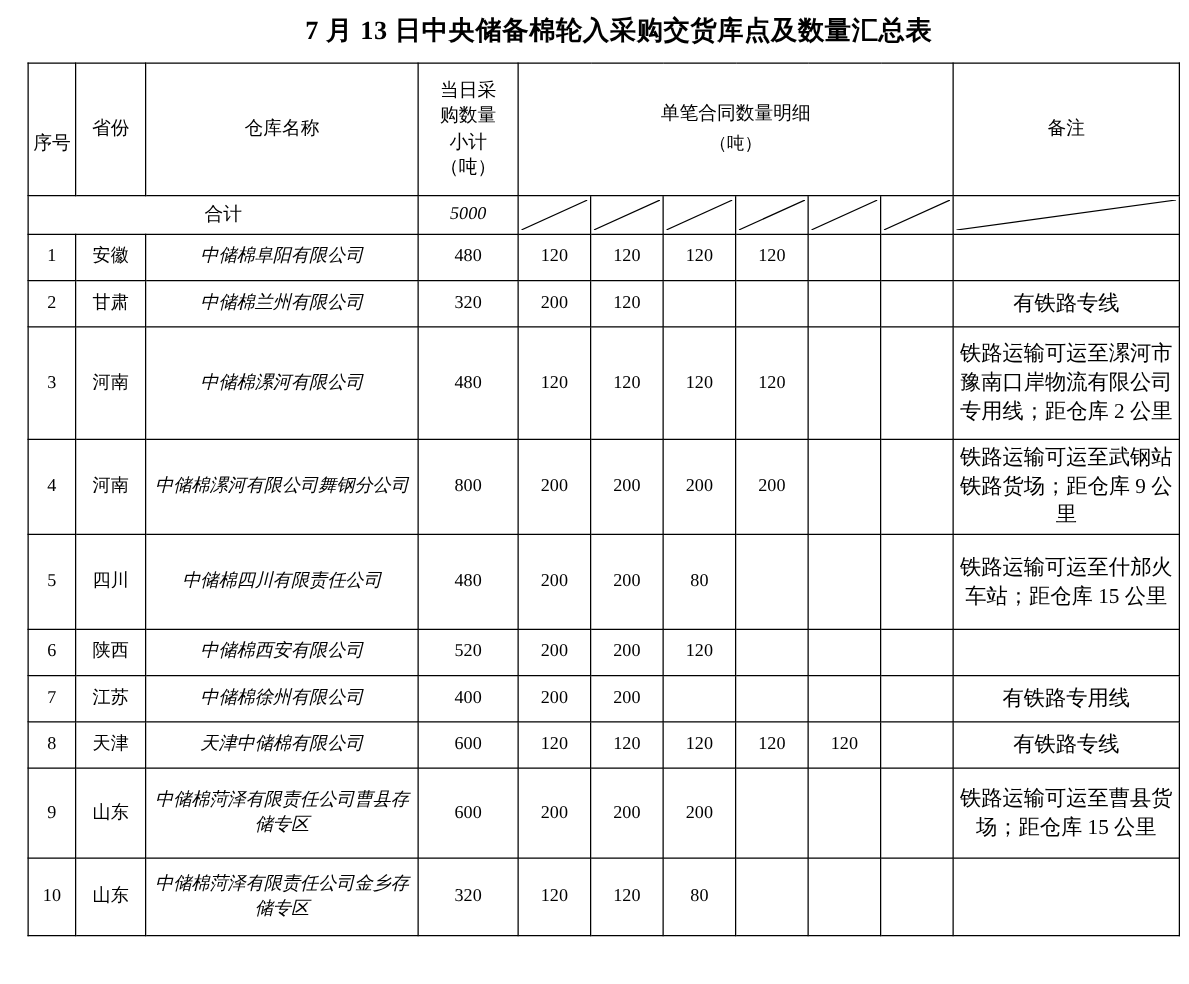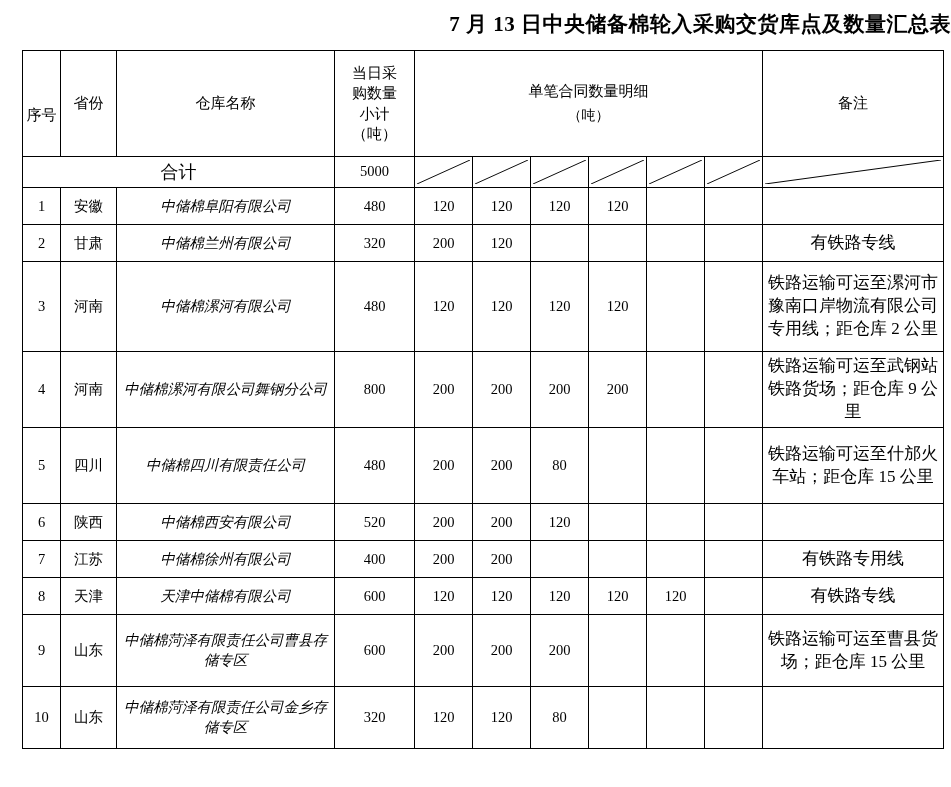--- a/index.html
+++ b/index.html
@@ -14,21 +14,21 @@
     color: #000000;
     overflow: hidden;
   }
   .page {
     width: 951px;
     height: 787px;
     position: relative;
     box-sizing: border-box;
   }
   .doc-title {
-    text-align: right;
+    text-align: center;
     font-size: 21px;
     font-weight: bold;
     letter-spacing: 0.5px;
     padding: 10px 0 12px 0;
     font-family: "Liberation Serif", "DejaVu Serif", serif;
     margin-left: 39px;
   }
   .table-wrap {
     padding: 0 22px;
     box-sizing: border-box;
@@ -56,24 +56,25 @@
   }
   .col-idx { width: 38px; }
   .col-prov { width: 56px; }
   .col-name { width: 218px; }
   .col-sub { width: 80px; }
   .col-d { width: 58px; }
   .col-note { width: 181px; }
 
   .sum-label {
     font-weight: bold;
-    font-size: 18px;
+    font-size: 15px;
   }
   .sum-val {
     font-weight: normal;
+    font-style: italic;
   }
   .diag {
     padding: 0;
     height: 24px;
     position: relative;
   }
   .diag svg {
     display: block;
     width: 100%;
     height: 100%;

